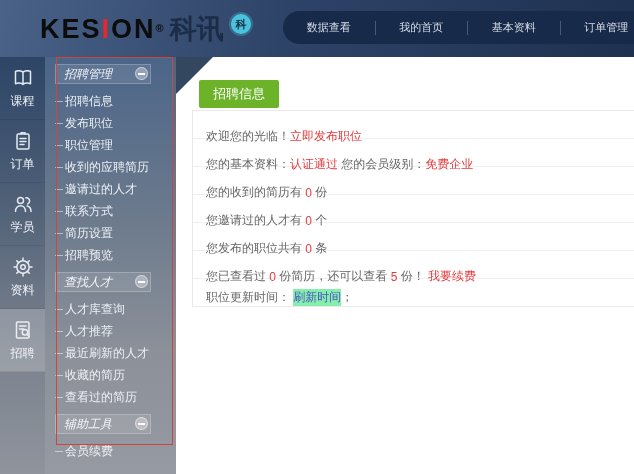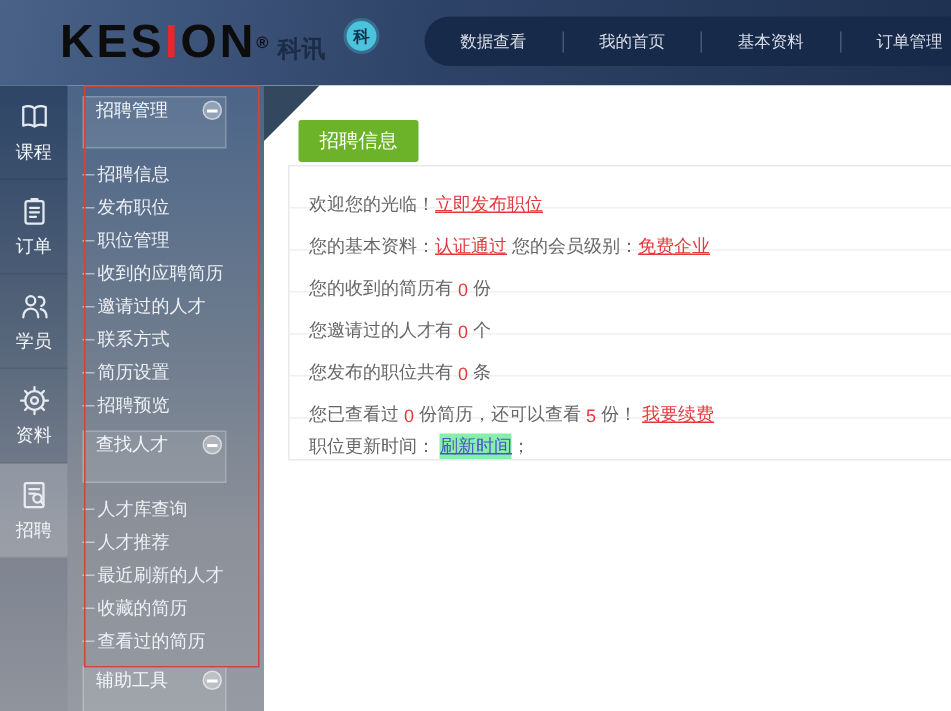--- a/index.html
+++ b/index.html
@@ -2,24 +2,24 @@
 <html><head>
 <meta charset="utf-8">
 <style>
   html,body{margin:0;padding:0;background:#e9e9e9;font-family:"Liberation Sans","DejaVu Sans",sans-serif;}
   .screen{position:relative;width:634px;height:474px;overflow:hidden;background:#ffffff;}
 
   
   .app-header{position:absolute;left:0;top:0;width:634px;height:57px;
     background:linear-gradient(100deg,#4a6288 0%,#2e4368 45%,#1e3150 100%);}
   .logo{position:absolute;left:40px;top:11px;white-space:nowrap;line-height:34px;}
-  .logo-main{font-size:31px;font-weight:800;letter-spacing:2px;color:#0c0c0c;}
+  .logo-main{font-size:27px;font-weight:800;letter-spacing:2px;color:#0c0c0c;}
   .logo-i{color:#e8262c;}
   .logo-reg{font-size:11px;vertical-align:super;color:#0c0c0c;font-weight:700;}
-  .logo-cn{font-size:16px;font-weight:700;color:#1b2c47;margin-left:6px;}
+  .logo-cn{font-size:27px;font-weight:700;color:#1b2c47;margin-left:6px;}
   .brand-badge{position:absolute;left:231px;top:14px;width:20px;height:20px;border-radius:50%;
     background:#4cc3dc;color:#14304e;font-size:11px;font-weight:700;display:flex;align-items:center;
     justify-content:center;box-shadow:0 0 0 2px rgba(76,195,220,.30);}
   .topnav{position:absolute;left:283px;top:11px;right:-18px;height:33px;border-radius:17px;
     background:#182a49;display:flex;align-items:center;}
   .topnav-item{flex:1;text-align:center;color:#d8deea;font-size:11px;cursor:pointer;white-space:nowrap;}
   .topnav-divider{width:1px;height:14px;background:rgba(255,255,255,.22);}
 
   
   .left-bg{position:absolute;left:0;top:57px;width:176px;height:417px;
@@ -28,23 +28,23 @@
     background:linear-gradient(180deg,rgba(10,30,60,.45),rgba(10,30,60,.18) 50%,rgba(10,30,60,.05));}
   .rail-item{height:62px;display:flex;flex-direction:column;align-items:center;justify-content:center;
     gap:4px;cursor:pointer;border-bottom:1px solid rgba(0,0,0,.08);}
   .rail-item.active{background:rgba(255,255,255,.22);}
   .rail-icon{width:22px;height:22px;opacity:.95;}
   .rail-icon svg{display:block;}
   .rail-label{font-size:12px;color:#f2f4f8;}
 
   
   .sidemenu{position:absolute;left:45px;top:57px;width:131px;height:417px;padding-top:4px;box-sizing:border-box;}
-  .menu-header{position:relative;margin:3px 0 6px 10px;width:96px;height:35px;
+  .menu-header{position:relative;margin:3px 0 6px 10px;width:96px;height:20px;
     background:rgba(255,255,255,.10);border:1px solid rgba(255,255,255,.22);box-sizing:border-box;
-    display:flex;align-items:flex-start;cursor:pointer;}
+    display:flex;align-items:center;cursor:pointer;font-style:italic;}
   .menu-header-title{font-size:12px;color:#f4f6f9;padding-left:8px;white-space:nowrap;}
   .menu-toggle{position:absolute;right:2px;top:2px;width:13px;height:13px;border-radius:50%;
     background:rgba(255,255,255,.32);border:1px solid rgba(255,255,255,.5);box-sizing:border-box;cursor:pointer;}
   .menu-toggle::after{content:"";position:absolute;left:2px;top:5px;width:7px;height:1.5px;background:#ffffff;}
   .menu-items{margin:0 0 6px 0;}
   .menu-item{position:relative;height:22px;display:flex;align-items:center;padding-left:20px;
     font-size:12px;color:#edf0f5;cursor:pointer;white-space:nowrap;}
   .menu-item::before{content:"";position:absolute;left:10px;top:11px;width:8px;height:1px;
     background:rgba(255,255,255,.5);}
 
@@ -58,21 +58,21 @@
     border-top:37px solid #33475f;border-right:37px solid transparent;}
   .panel-title{position:absolute;left:23px;top:23px;background:#6db32a;color:#ffffff;font-size:13px;
     padding:5px 14px;border-radius:2px;cursor:pointer;}
   .info-list{position:absolute;left:16px;top:53px;right:-2px;background:#ffffff;
     border:1px solid #e9e9e9;}
   .info-row{height:27px;display:flex;align-items:center;padding-left:13px;font-size:12px;color:#666666;
     border-bottom:1px solid #f0f0f0;}
   .info-row:last-child{border-bottom:none;align-items:flex-end;}
   .info-row span{white-space:pre;margin-top:24px;}
   .seg-red{color:#e4393c;}
-  .seg-link{text-decoration:underline;cursor:pointer;}
+  .seg-link{cursor:pointer;}
   .seg-blue{color:#4f52c8;background:#86efac;}
 </style>
 </head>
 <body>
 
 <div class="screen">
 
   <header class="app-header">
     <div class="logo">
       <span class="logo-main"><span>KES</span><span class="logo-i">I</span><span>ON</span></span><span class="logo-reg">®</span><span class="logo-cn">科讯</span>

